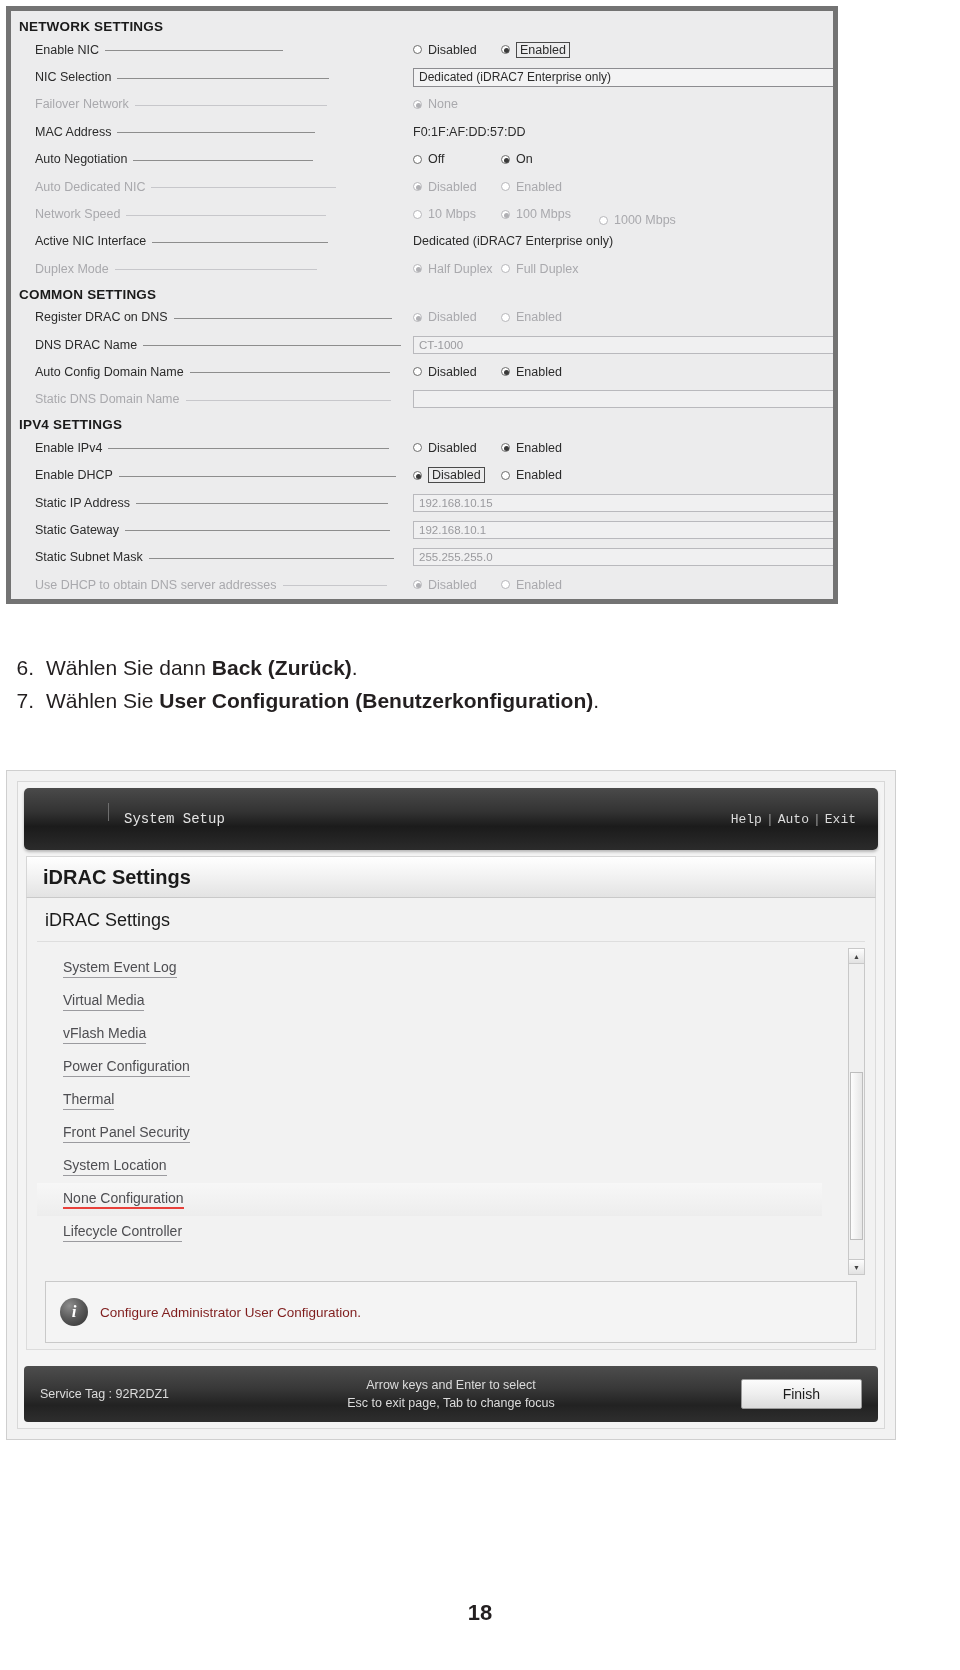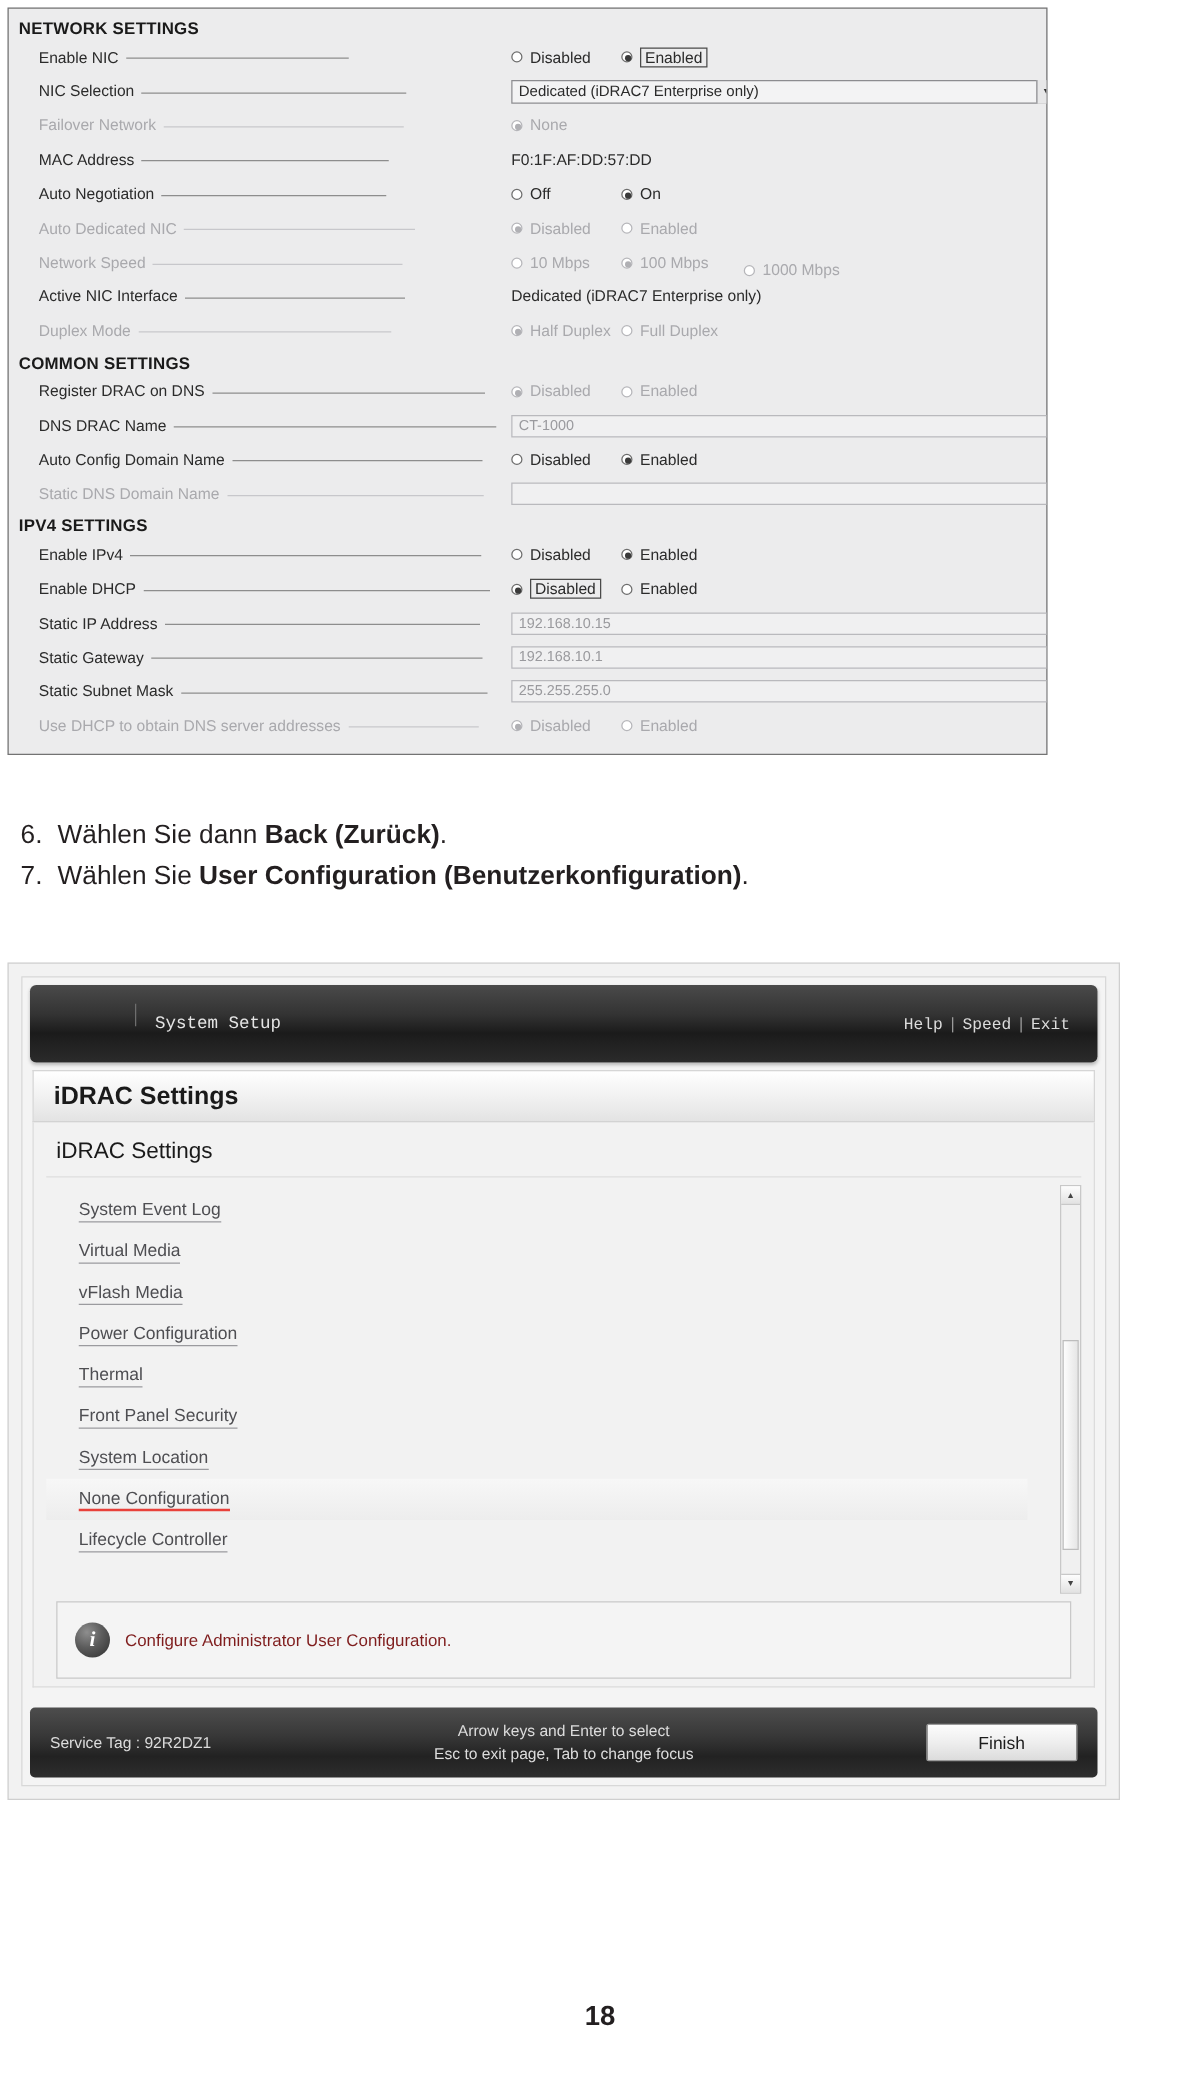--- a/index.html
+++ b/index.html
@@ -10,21 +10,21 @@
     font-family:"Liberation Sans", sans-serif;
     color:#231f20;
     position:relative;
     overflow:hidden;
   }
 
   
   .shot-top{
     position:absolute; left:6px; top:6px; width:832px; height:598px;
     background:#ececed;
-    border:1px solid #737373;
+    border:5px solid #737373;
     overflow:hidden;
   }
   .sect-head{
     font-size:13.5px; font-weight:bold; color:#1a1a1a;
     letter-spacing:.2px; padding-left:2px;
   }
   .row{
     display:flex; align-items:center; height:27.4px;
   }
   .row .lbl{
@@ -484,21 +484,21 @@
     <span class="txt"><span>Wählen Sie </span><b>User Configuration (Benutzerkonfiguration)</b><span>.</span></span>
   </div>
 </div>
 
 <div class="shot-bot">
   <div class="bios-frame">
 
     <div class="titlebar">
       <div class="sys">System Setup</div>
       <div class="links">
-        <a href="#">Help</a><span class="sep">|</span><a href="#">Speed</a><span class="sep">|</span><a href="#">Exit</a>
+        <a href="#">Help</a><span class="sep">|</span><a href="#">Auto</a><span class="sep">|</span><a href="#">Exit</a>
       </div>
     </div>
 
     <div class="page-tab">iDRAC Settings</div>
 
     <div class="page-body">
       <div class="page-h2">iDRAC Settings</div>
 
       <div class="menu-area">
         <div class="menu-list" id="menu-list">

